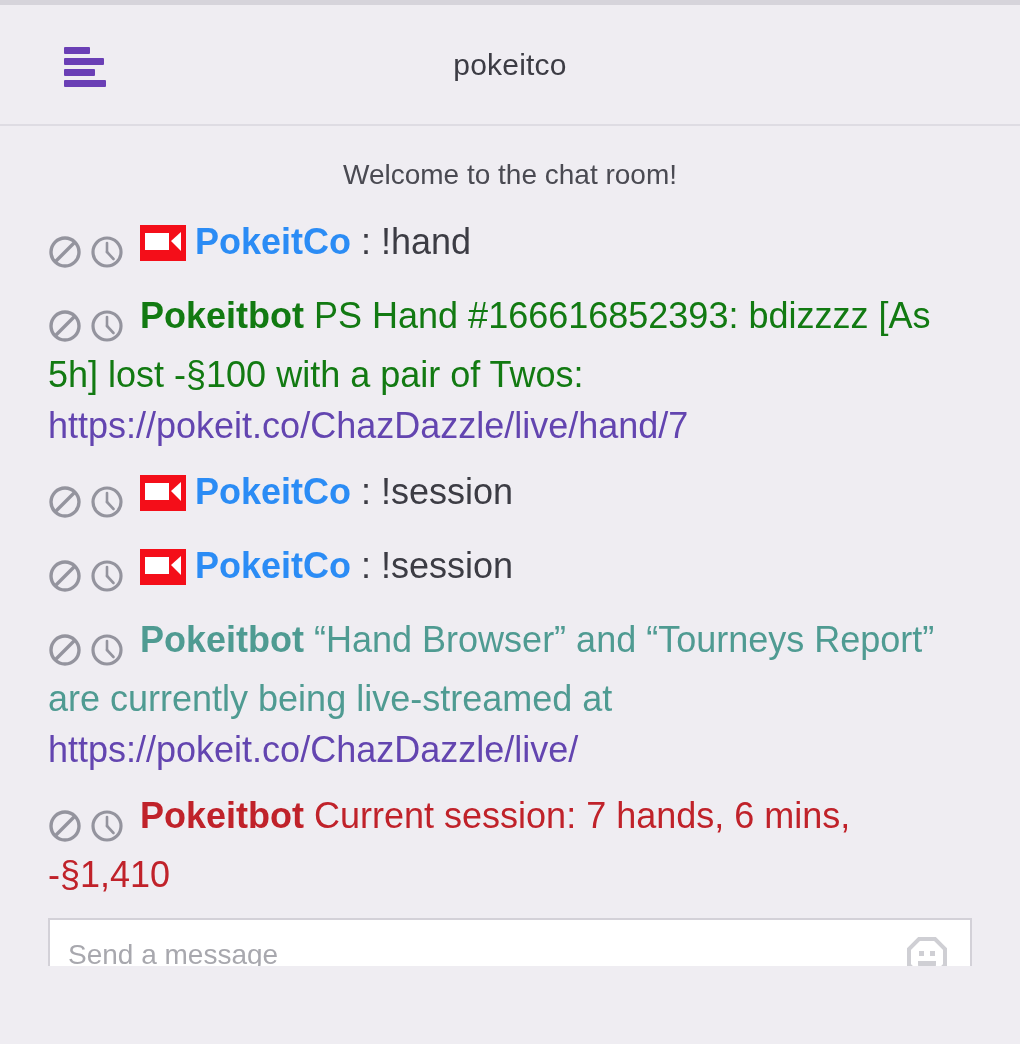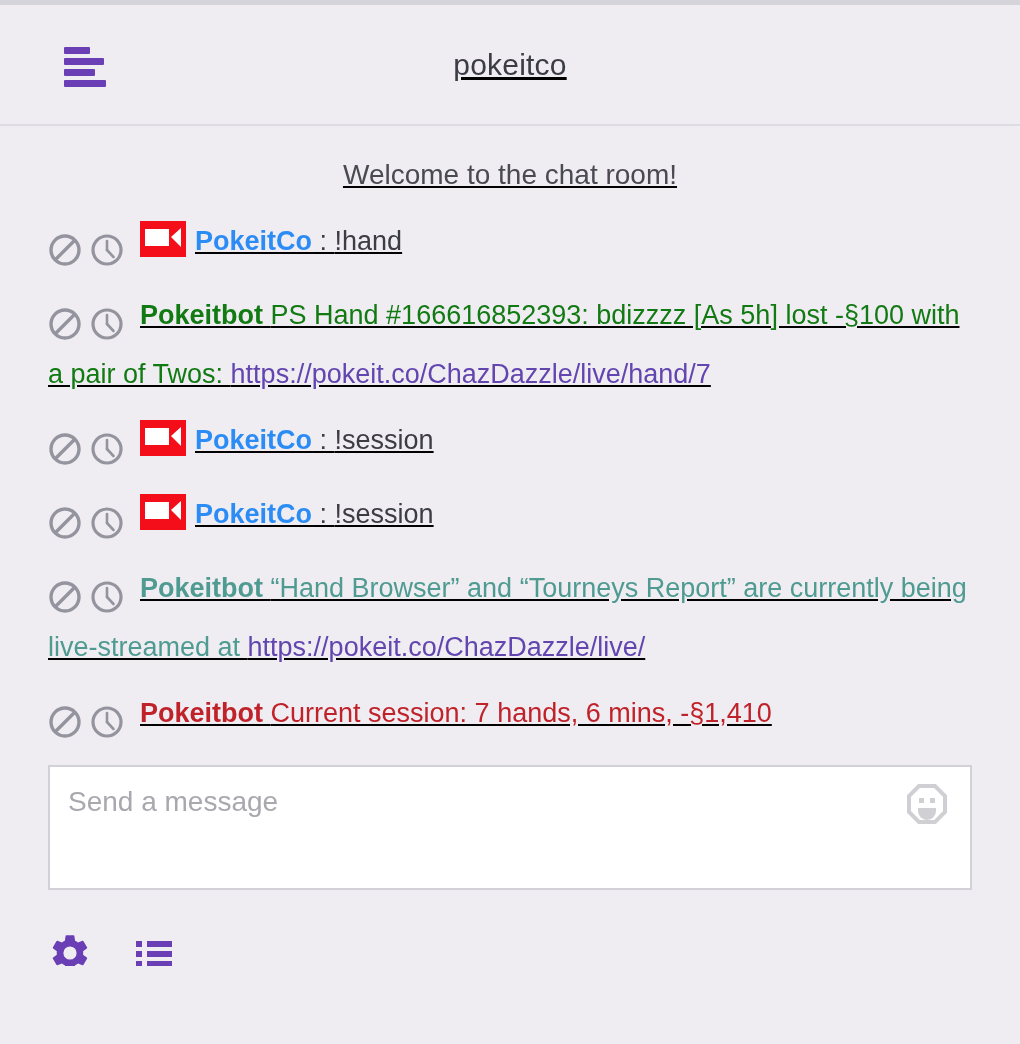--- a/index.html
+++ b/index.html
@@ -13,21 +13,20 @@
     -webkit-font-smoothing: antialiased;
   }
 
   #app {
     width: 1020px;
     height: 966px;
     background: #efedf2;
     border-top: 5px solid #d6d4db;
     position: relative;
     overflow: hidden;
-    text-decoration: underline;
   }
 
   
   .header {
     height: 121px;
     background: #efedf2;
     border-bottom: 2px solid #dedce3;
     display: flex;
     align-items: center;
     position: relative;
@@ -69,21 +68,21 @@
   }
   .welcome {
     font-size: 28px;
     color: #4a4a52;
     margin: 0 0 24px 0;
     line-height: 1.2;
     text-align: center;
   }
 
   .msg {
-    font-size: 27px;
+    font-size: 36px;
     line-height: 51px;
     margin-bottom: 15px;
     word-wrap: break-word;
   }
   .msg .icons {
     display: inline-block;
     vertical-align: -8px;
     white-space: nowrap;
     margin-right: 8px;
   }

